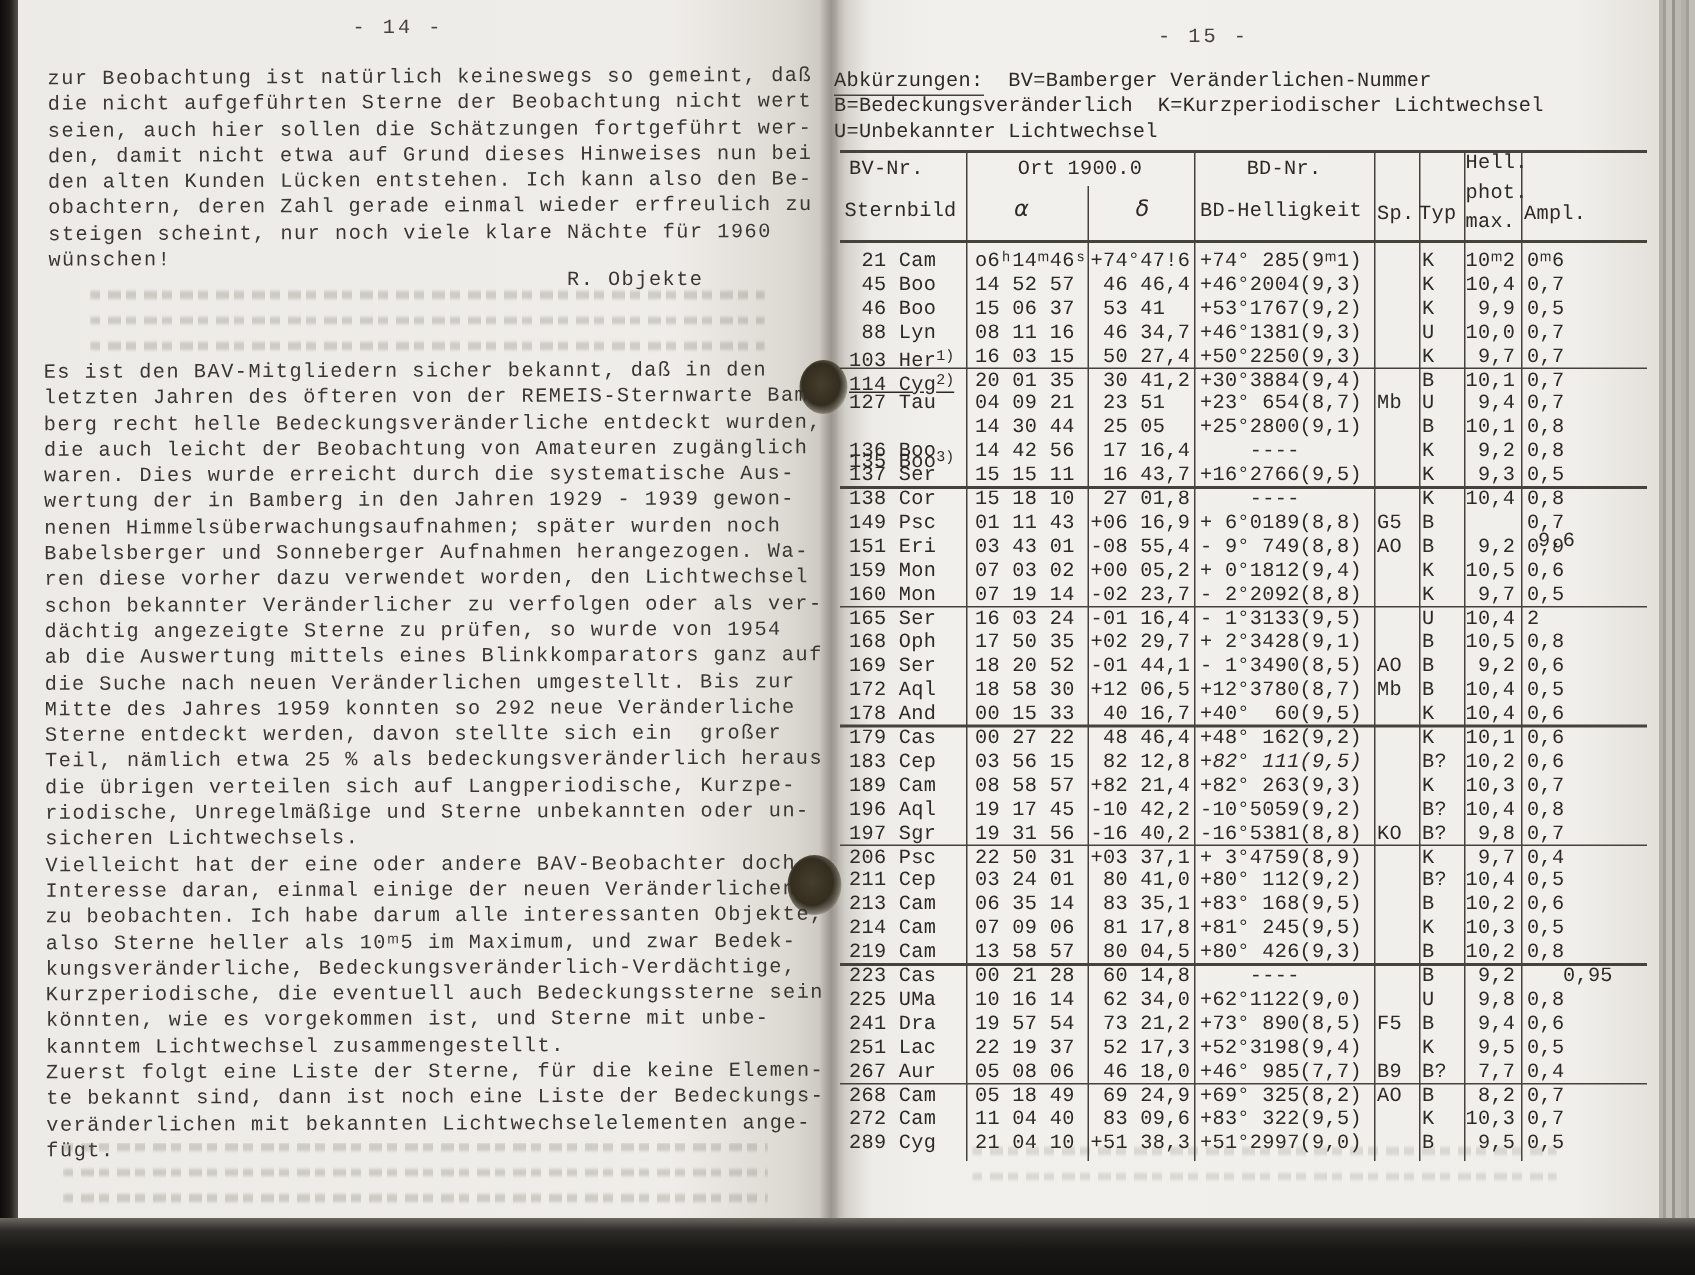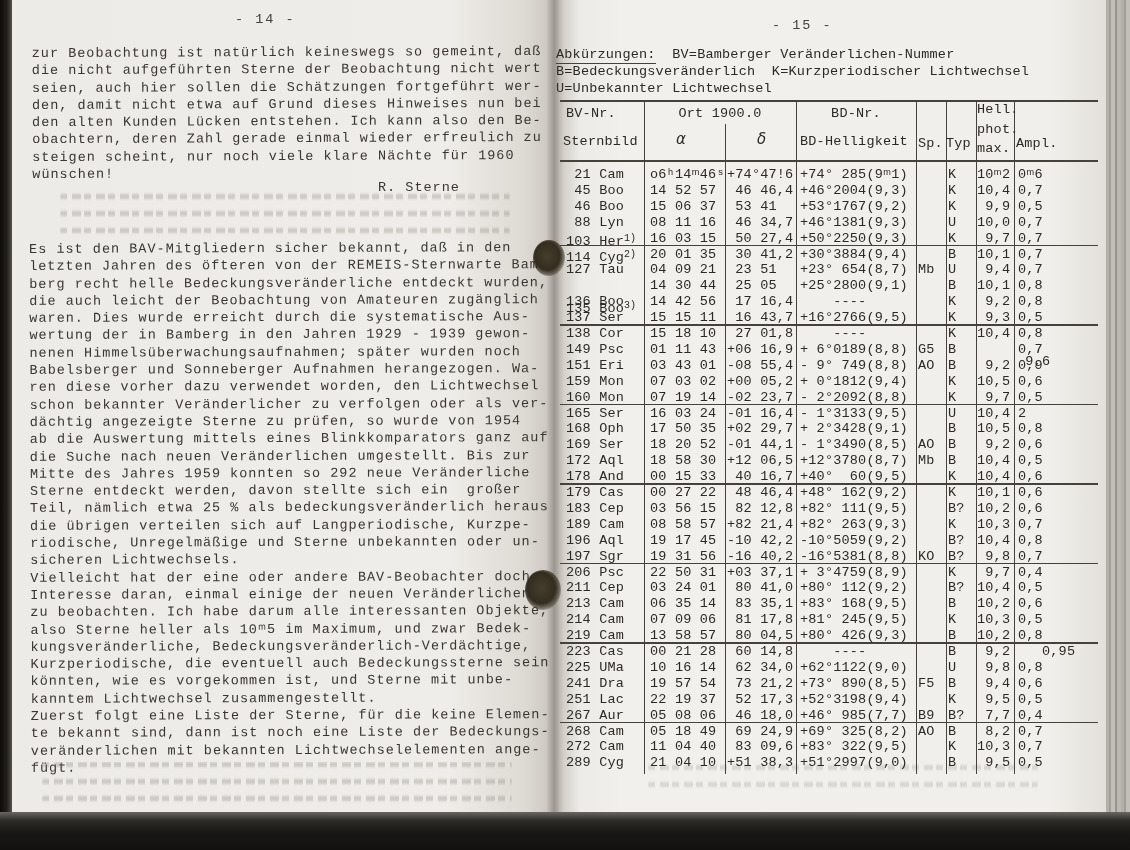--- a/index.html
+++ b/index.html
@@ -49,21 +49,21 @@
   <div class="page left-page">
     <div class="pagenum" style="left:223px;top:12px;">- 14 -</div>
     <div class="typew" style="left:20px;top:44px;transform:rotate(-0.25deg);">zur Beobachtung ist natürlich keineswegs so gemeint, daß
 die nicht aufgeführten Sterne der Beobachtung nicht wert
 seien, auch hier sollen die Schätzungen fortgeführt wer-
 den, damit nicht etwa auf Grund dieses Hinweises nun bei
 den alten Kunden Lücken entstehen. Ich kann also den Be-
 obachtern, deren Zahl gerade einmal wieder erfreulich zu
 steigen scheint, nur noch viele klare Nächte für 1960
 wünschen!</div>
-    <div class="typew" style="left:366px;top:179px;">R. Sterne</div>
+    <div class="typew" style="left:366px;top:179px;">R. Objekte</div>
     <div class="typew" style="left:18px;top:240px;transform:rotate(-0.2deg);">Es ist den BAV-Mitgliedern sicher bekannt, daß in den
 letzten Jahren des öfteren von der REMEIS-Sternwarte Bam
 berg recht helle Bedeckungsveränderliche entdeckt wurden,
 die auch leicht der Beobachtung von Amateuren zugänglich
 waren. Dies wurde erreicht durch die systematische Aus-
 wertung der in Bamberg in den Jahren 1929 - 1939 gewon-
 nenen Himmelsüberwachungsaufnahmen; später wurden noch
 Babelsberger und Sonneberger Aufnahmen herangezogen. Wa-
 ren diese vorher dazu verwendet worden, den Lichtwechsel
 schon bekannter Veränderlicher zu verfolgen oder als ver-
@@ -164,21 +164,21 @@
         <div class="t-text" style="left: 566px; top: 230.6px;">103 Her<sup class="fn">1)</sup></div>
         <div class="t-text" style="left: 650px; top: 230.6px;">16 03 15</div>
         <div class="t-text" style="left: 727px; top: 230.6px;"> 50 27,4</div>
         <div class="t-text" style="left: 800px; top: 230.6px;">+50°2250(9,3)</div>
         <div class="t-text" style="left: 948px; top: 230.6px;">K</div>
         <div class="t-text" style="left: 977px; top: 230.6px;"> 9,7</div>
         <div class="t-text" style="left: 1018px; top: 230.6px;">0,7</div>
       </div>
       <div class="t-rule-h" style="left: 560px; top: 244.5px; width: 538px;"></div>
       <div>
-        <div class="t-text" style="left: 566px; top: 246.5px;">114 Cyg<sup class="fn">2)</sup></div>
+        <div class="t-text" style="left: 566px; top: 246.5px; text-decoration: underline;">114 Cyg<sup class="fn">2)</sup></div>
         <div class="t-text" style="left: 650px; top: 246.5px;">20 01 35</div>
         <div class="t-text" style="left: 727px; top: 246.5px;"> 30 41,2</div>
         <div class="t-text" style="left: 800px; top: 246.5px;">+30°3884(9,4)</div>
         <div class="t-text" style="left: 948px; top: 246.5px;">B</div>
         <div class="t-text" style="left: 977px; top: 246.5px;">10,1</div>
         <div class="t-text" style="left: 1018px; top: 246.5px;">0,7</div>
       </div>
       <div>
         <div class="t-text" style="left: 566px; top: 262.4px;">127 Tau</div>
         <div class="t-text" style="left: 650px; top: 262.4px;">04 09 21</div>
@@ -319,21 +319,21 @@
         <div class="t-text" style="left: 727px; top: 485px;"> 48 46,4</div>
         <div class="t-text" style="left: 800px; top: 485px;">+48° 162(9,2)</div>
         <div class="t-text" style="left: 948px; top: 485px;">K</div>
         <div class="t-text" style="left: 977px; top: 485px;">10,1</div>
         <div class="t-text" style="left: 1018px; top: 485px;">0,6</div>
       </div>
       <div>
         <div class="t-text" style="left: 566px; top: 500.9px;">183 Cep</div>
         <div class="t-text" style="left: 650px; top: 500.9px;">03 56 15</div>
         <div class="t-text" style="left: 727px; top: 500.9px; text-align: center;"> 82 12,8</div>
-        <div class="t-text" style="left: 800px; top: 500.9px;">+82° 111(9,5)</div>
+        <div class="t-text" style="left: 800px; top: 500.9px; font-style: italic;">+82° 111(9,5)</div>
         <div class="t-text" style="left: 948px; top: 500.9px;">B?</div>
         <div class="t-text" style="left: 977px; top: 500.9px;">10,2</div>
         <div class="t-text" style="left: 1018px; top: 500.9px;">0,6</div>
       </div>
       <div>
         <div class="t-text" style="left: 566px; top: 516.8px;">189 Cam</div>
         <div class="t-text" style="left: 650px; top: 516.8px;">08 58 57</div>
         <div class="t-text" style="left: 727px; top: 516.8px;">+82 21,4</div>
         <div class="t-text" style="left: 800px; top: 516.8px;">+82° 263(9,3)</div>
         <div class="t-text" style="left: 948px; top: 516.8px;">K</div>

